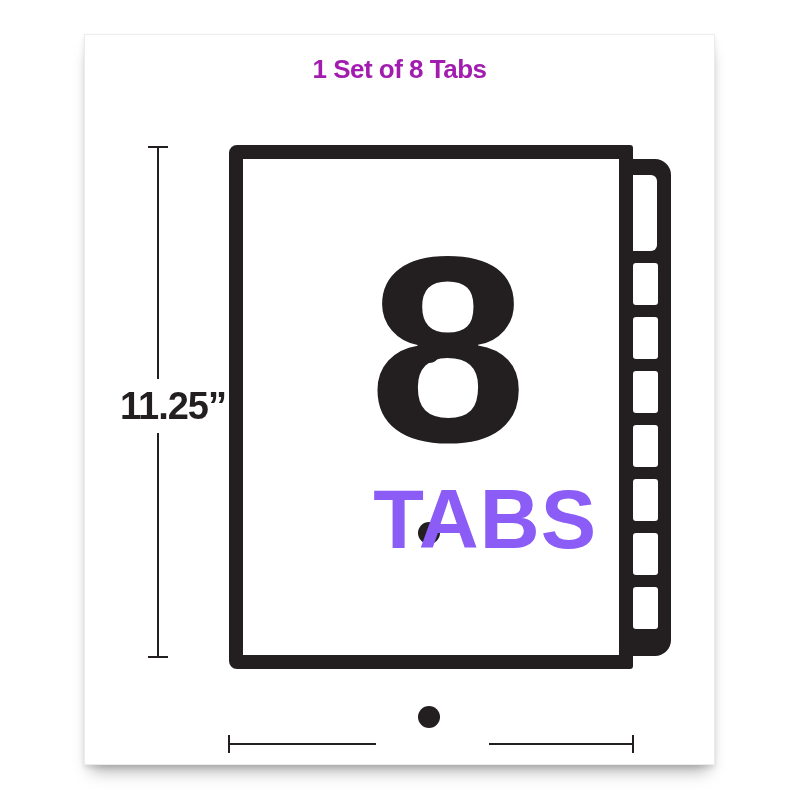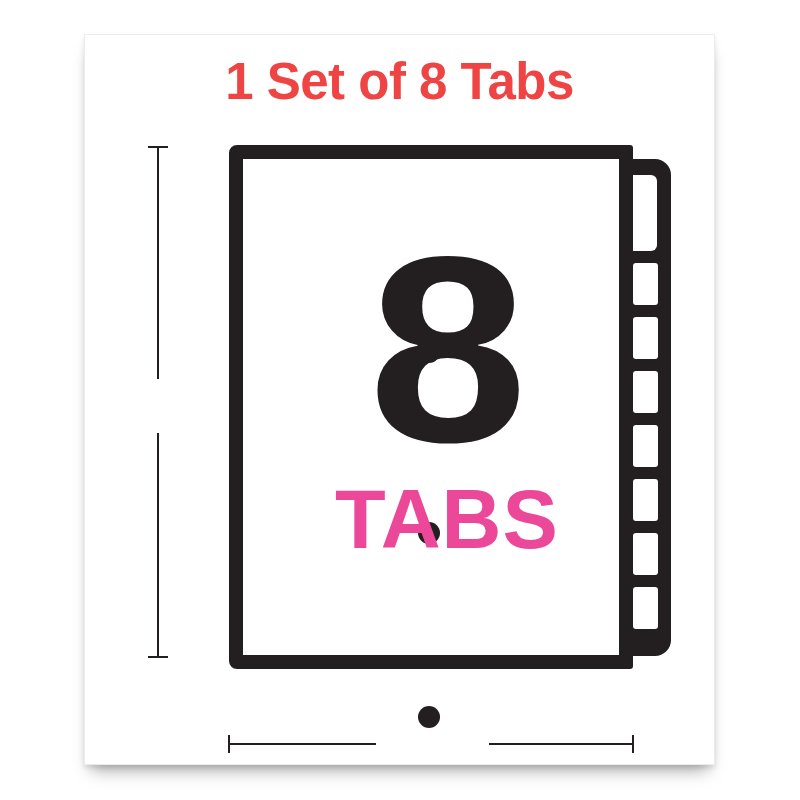--- a/index.html
+++ b/index.html
@@ -8,21 +8,21 @@
     font-family:"Liberation Sans","DejaVu Sans",sans-serif;
     overflow:hidden;
   }
   .card{
     position:absolute;left:84px;top:34px;width:631px;height:731px;
     background:#ffffff;border:1px solid #ececec;box-sizing:border-box;
     box-shadow:0 3px 5px rgba(0,0,0,.10), 0 12px 16px -7px rgba(0,0,0,.35);
   }
   .title{
     position:absolute;left:0;right:0;top:21px;text-align:center;
-    font-size:51px;font-weight:700;letter-spacing:-.5px;color:#ef4444;
+    font-size:26px;font-weight:700;letter-spacing:-.5px;color:#a21caf;
     line-height:1;
   }
   
   .sheet{
     position:absolute;left:144px;top:110px;width:404px;height:524px;
     box-sizing:border-box;background:#fff;border:14px solid #231f20;
     border-radius:8px 3px 3px 8px;
   }
   
   .tabcol{
@@ -45,22 +45,22 @@
   .hole:nth-child(1){top:182px}
   .hole:nth-child(2){top:363px}
   .hole:nth-child(3){top:547px}
   
   .numeral{
     position:absolute;left:213px;width:300px;top:179px;text-align:center;
     font-size:265px;line-height:1.02;font-weight:700;color:#231f20;
     transform:scaleX(1.08);
   }
   .numlabel{
-    position:absolute;left:212px;width:300px;top:443px;text-align:center;
-    font-size:83px;line-height:1;font-weight:700;color:#ec4899;letter-spacing:1px;
+    position:absolute;left:212px;width:300px;top:443px;text-align:right;
+    font-size:83px;line-height:1;font-weight:700;color:#8b5cf6;letter-spacing:1px;
   }
   
   .dline{position:absolute;background:#231f20;}
   .vseg1{left:72px;top:112px;width:2px;height:232px;}
   .vseg2{left:72px;top:398px;width:2px;height:223px;}
   .vcap-top{left:63px;top:111px;width:20px;height:2px;}
   .vcap-bot{left:63px;top:621px;width:20px;height:2px;}
   .hcap-left{left:143px;top:700px;width:2px;height:18px;}
   .hcap-right{left:547px;top:700px;width:2px;height:18px;}
   .hseg1{left:145px;top:708px;width:146px;height:2px;}
@@ -100,19 +100,20 @@
       </div>
   </div>
 
   <div class="numeral">8</div>
   <div class="numlabel">TABS</div>
 
   <div class="dline vseg1"></div>
   <div class="dline vseg2"></div>
   <div class="dline vcap-top"></div>
   <div class="dline vcap-bot"></div>
+  <div class="dimlabel vdimlabel">11.25”</div>
 
   <div class="dline hcap-left"></div>
   <div class="dline hcap-right"></div>
   <div class="dline hseg1"></div>
   <div class="dline hseg2"></div>
 
 </div>
 
 </body></html>

